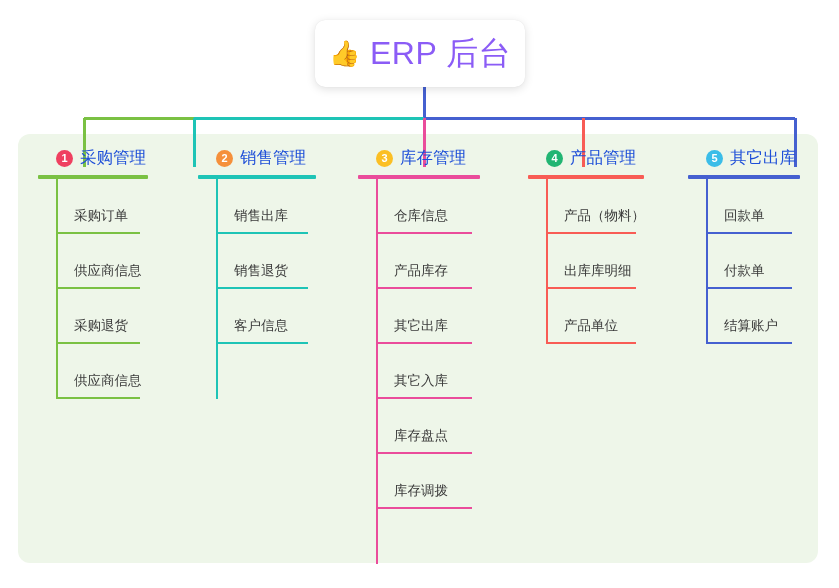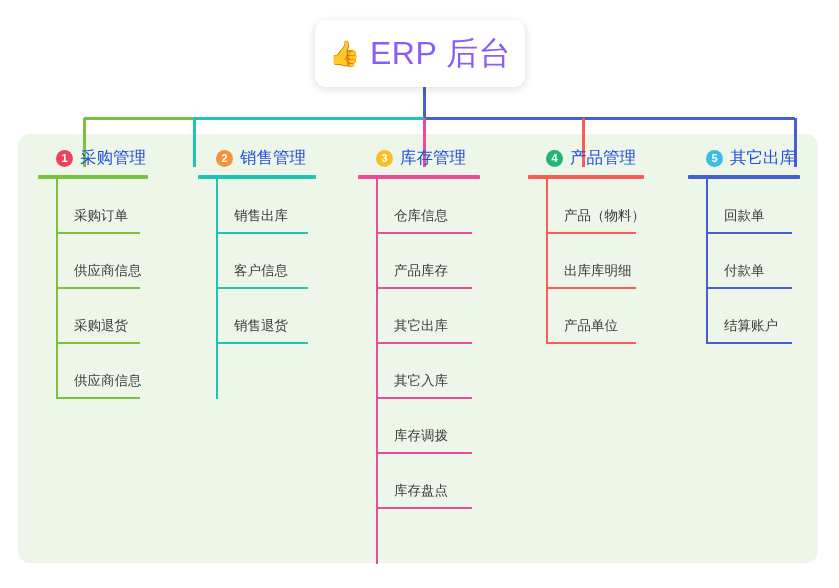--- a/index.html
+++ b/index.html
@@ -184,27 +184,27 @@
         <span class="col-title">销售管理</span>
       </div>
       <div class="header-rule" style="background: rgb(30, 196, 182); width: 118px;"></div>
       <div class="items">
         <div class="trunk" style="background: rgb(30, 196, 182); height: 220px;"></div>
         <div class="item">
           <span class="item-label">销售出库</span>
           <div class="item-rule" style="background: rgb(30, 196, 182); width: 92px;"></div>
         </div>
         <div class="item">
+          <span class="item-label">销售退货</span>
+          <div class="item-rule" style="background: rgb(30, 196, 182); width: 92px;"></div>
+        </div>
+        <div class="item">
           <span class="item-label">客户信息</span>
           <div class="item-rule" style="background: rgb(30, 196, 182); width: 92px;"></div>
         </div>
-        <div class="item">
-          <span class="item-label">销售退货</span>
-          <div class="item-rule" style="background: rgb(30, 196, 182); width: 92px;"></div>
-        </div>
       </div>
     </div>
     <div class="column" style="left: 358px; top: 146px; width: 122px;">
       <div class="col-header">
         <span class="badge" style="background: rgb(251, 191, 36);">3</span>
         <span class="col-title">库存管理</span>
       </div>
       <div class="header-rule" style="background: rgb(234, 76, 155); width: 122px;"></div>
       <div class="items">
         <div class="trunk" style="background: rgb(234, 76, 155); height: 385px;"></div>
@@ -218,25 +218,25 @@
         </div>
         <div class="item">
           <span class="item-label">其它出库</span>
           <div class="item-rule" style="background: rgb(234, 76, 155); width: 96px;"></div>
         </div>
         <div class="item">
           <span class="item-label">其它入库</span>
           <div class="item-rule" style="background: rgb(234, 76, 155); width: 96px;"></div>
         </div>
         <div class="item">
+          <span class="item-label">库存盘点</span>
+          <div class="item-rule" style="background: rgb(234, 76, 155); width: 96px;"></div>
+        </div>
+        <div class="item">
           <span class="item-label">库存调拨</span>
-          <div class="item-rule" style="background: rgb(234, 76, 155); width: 96px;"></div>
-        </div>
-        <div class="item">
-          <span class="item-label">库存盘点</span>
           <div class="item-rule" style="background: rgb(234, 76, 155); width: 96px;"></div>
         </div>
       </div>
     </div>
     <div class="column" style="left: 528px; top: 146px; width: 116px;">
       <div class="col-header">
         <span class="badge" style="background: rgb(34, 181, 115);">4</span>
         <span class="col-title">产品管理</span>
       </div>
       <div class="header-rule" style="background: rgb(248, 92, 85); width: 116px;"></div>

